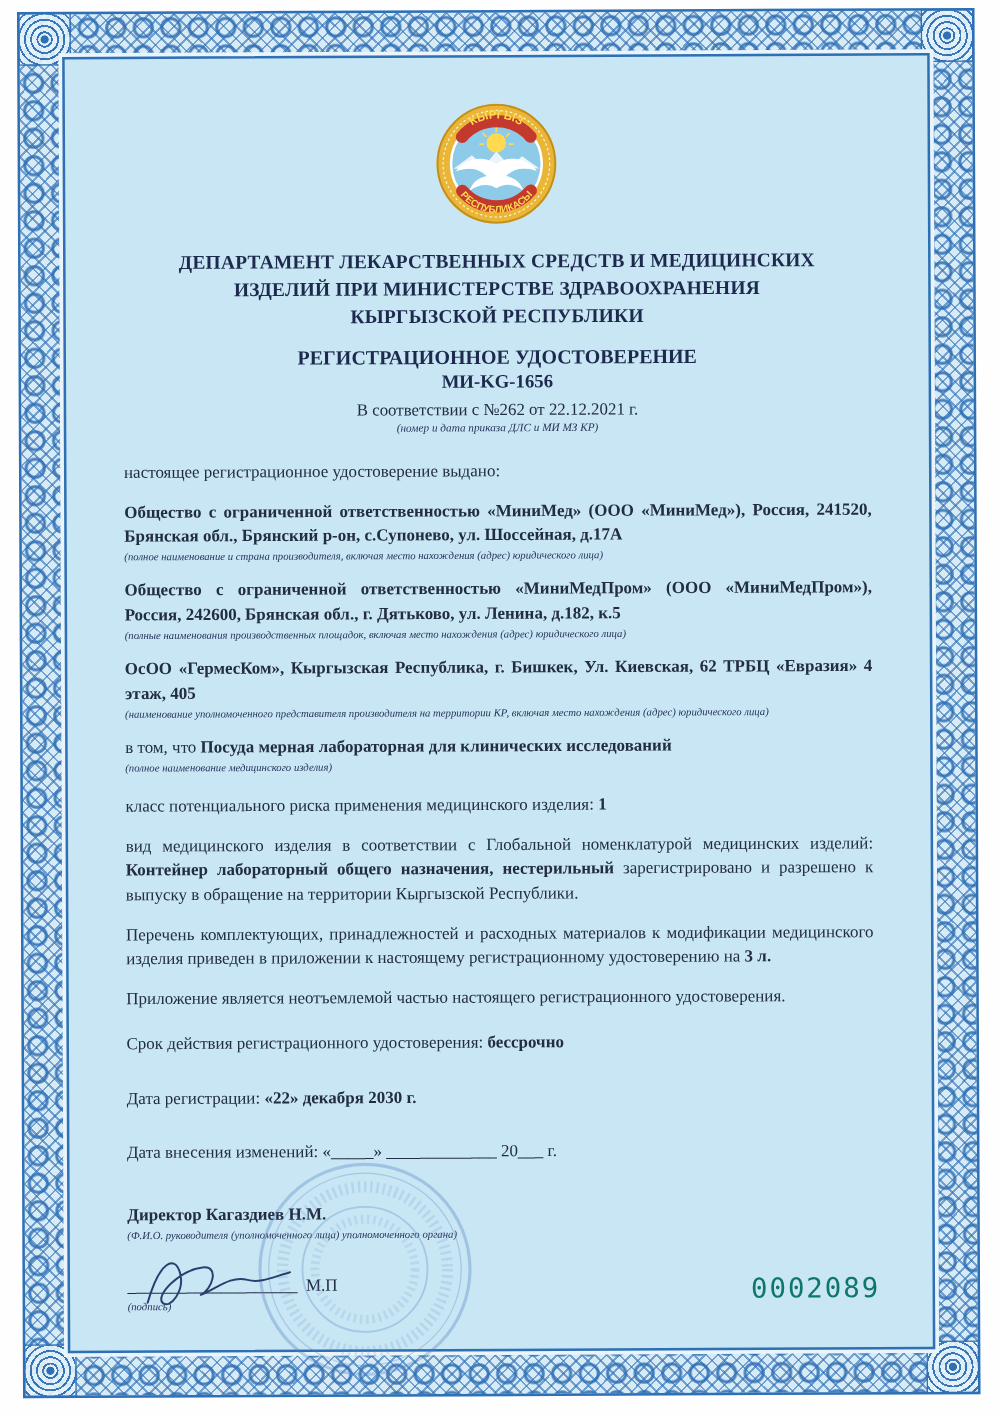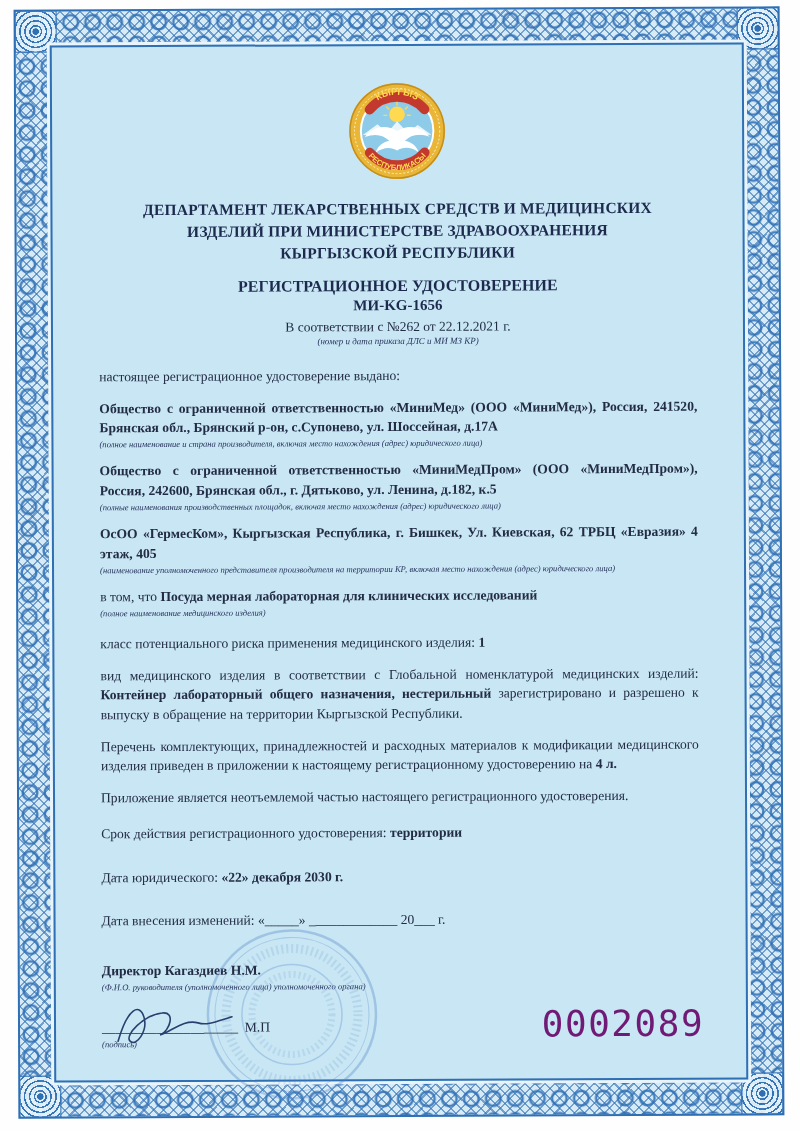--- a/index.html
+++ b/index.html
@@ -123,23 +123,23 @@
   .autograph {
     position: absolute;
     left: 8px; top: 36px;
     pointer-events: none;
   }
 
   .serial {
     position: absolute;
     right: 42px; bottom: 34px;
     font-family: "DejaVu Sans Mono", monospace;
-    font-size: 36px;
+    font-size: 22px;
     letter-spacing: 1.5px;
-    color: #701a75;
+    color: #0f766e;
   }
 </style>
 </head>
 <body>
 
 <div class="page">
   <div class="certificate">
     <div class="corner tl"></div>
     <div class="corner tr"></div>
     <div class="corner bl"></div>
@@ -202,27 +202,27 @@
         <p class="para bold">ОсОО «ГермесКом», Кыргызская Республика, г. Бишкек, Ул. Киевская, 62 ТРБЦ «Евразия» 4 этаж, 405</p>
         <div class="caption">(наименование уполномоченного представителя производителя на территории КР, включая место нахождения (адрес) юридического лица)</div>
 
         <p class="para"><span>в том, что </span><span class="bold">Посуда мерная лабораторная для клинических исследований</span></p>
         <div class="caption">(полное наименование медицинского изделия)</div>
 
         <p class="para gap-md"><span>класс потенциального риска применения медицинского изделия: </span><span class="bold">1</span></p>
 
         <p class="para"><span>вид медицинского изделия в соответствии с Глобальной номенклатурой медицинских изделий: </span><span class="bold">Контейнер лабораторный общего назначения, нестерильный</span><span> зарегистрировано и разрешено к выпуску в обращение на территории Кыргызской Республики.</span></p>
 
-        <p class="para"><span>Перечень комплектующих, принадлежностей и расходных материалов к модификации медицинского изделия приведен в приложении к настоящему регистрационному удостоверению на </span><span class="bold">4 л.</span></p>
+        <p class="para"><span>Перечень комплектующих, принадлежностей и расходных материалов к модификации медицинского изделия приведен в приложении к настоящему регистрационному удостоверению на </span><span class="bold">3 л.</span></p>
 
         <p class="para">Приложение является неотъемлемой частью настоящего регистрационного удостоверения.</p>
 
-        <p class="para gap-md"><span>Срок действия регистрационного удостоверения: </span><span class="bold">территории</span></p>
-
-        <p class="para gap-lg"><span>Дата юридического: </span><span class="bold">«22» декабря 2030 г.</span></p>
+        <p class="para gap-md"><span>Срок действия регистрационного удостоверения: </span><span class="bold">бессрочно</span></p>
+
+        <p class="para gap-lg"><span>Дата регистрации: </span><span class="bold">«22» декабря 2030 г.</span></p>
 
         <p class="para gap-lg">Дата внесения изменений: «_____» _____________ 20___ г.</p>
 
         <div class="sign-area">
           <p class="para bold" style="margin-top:0">Директор Кагаздиев Н.М.</p>
           <div class="caption">(Ф.И.О. руководителя (уполномоченного лица) уполномоченного органа)</div>
 
           <div class="signature-row"><span>____________________</span>&nbsp;&nbsp;<span>М.П</span></div>
           <div class="caption">(подпись)</div>
 

